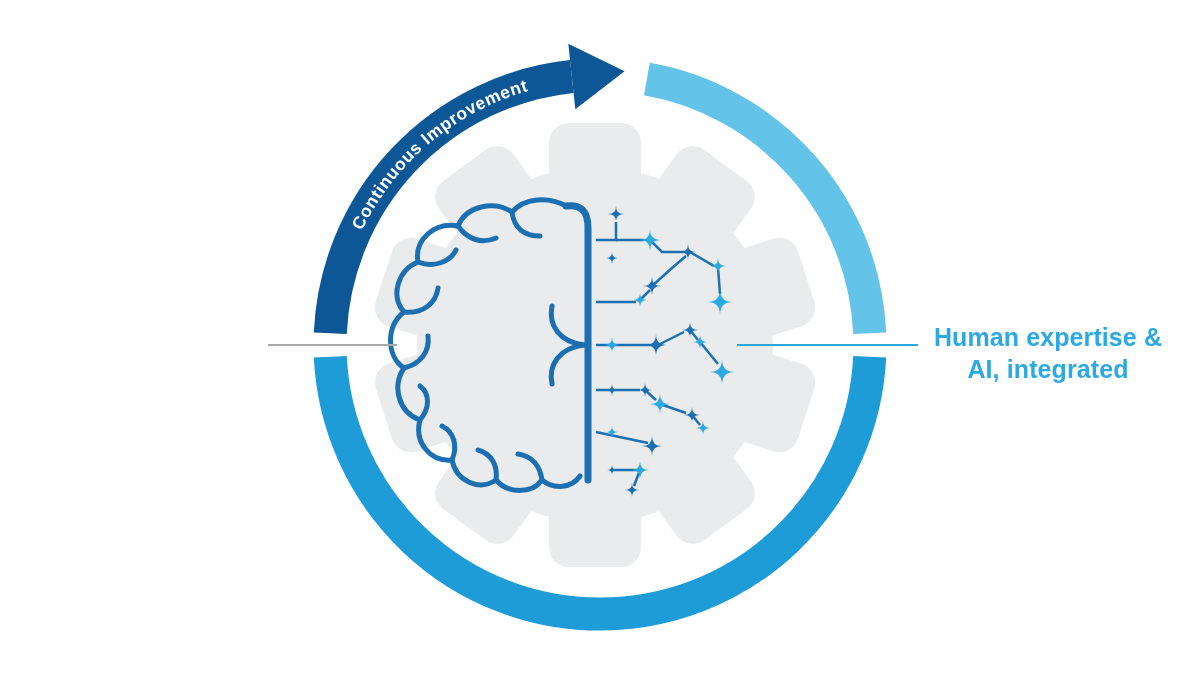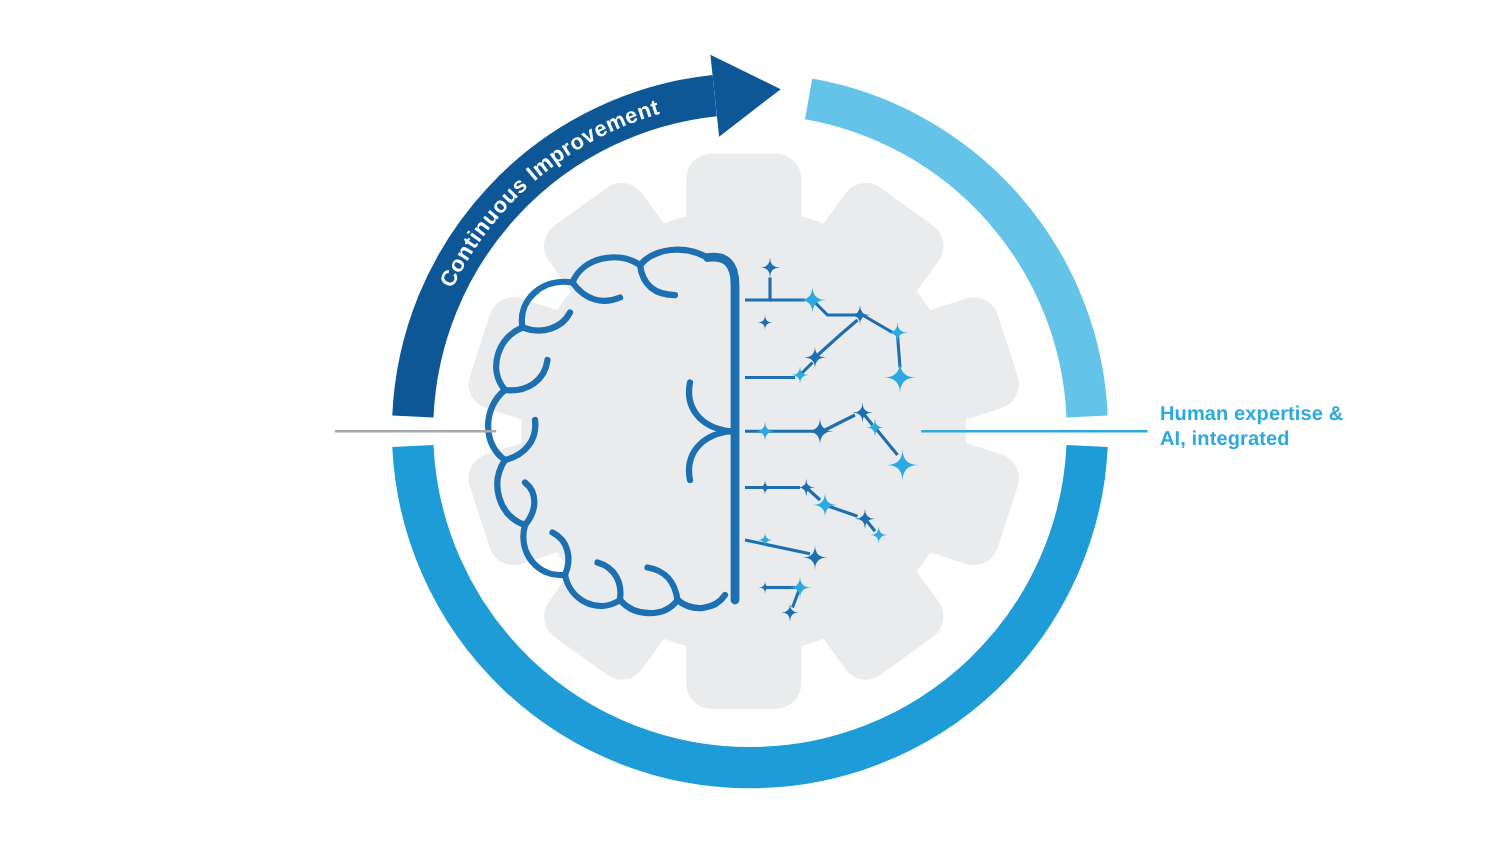--- a/index.html
+++ b/index.html
@@ -29,24 +29,24 @@
     text-align:right;
     color:var(--label-gray);
     font-size:19px;line-height:1.26;
     white-space:pre-line;
     letter-spacing:.2px;
   }
   .label-right{
     position:absolute;
     left:928px;top:322px;
     width:240px;
-    text-align:left;
+    text-align:center;
     color:var(--accent-blue);
     font-weight:600;
-    font-size:16px;line-height:1.26;
+    font-size:25px;line-height:1.26;
     white-space:pre-line;
     letter-spacing:.1px;
   }
   .curved-text{
     font-size:17.5px;
     font-weight:700;
     letter-spacing:.8px;
     fill:#FFFFFF;
   }
 </style>

